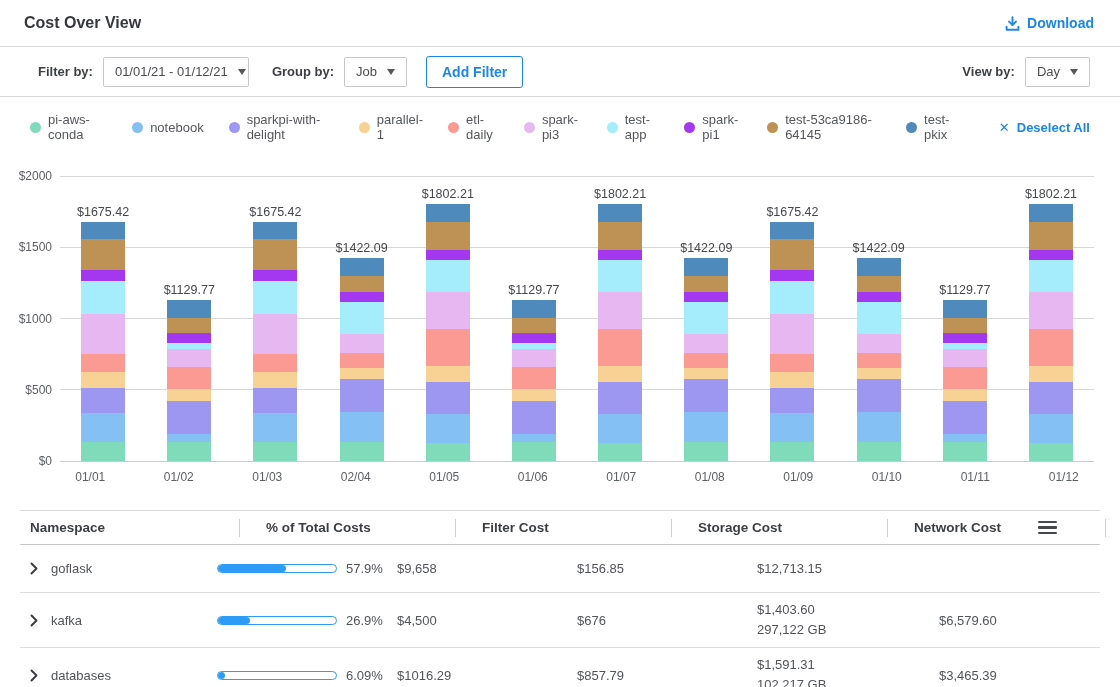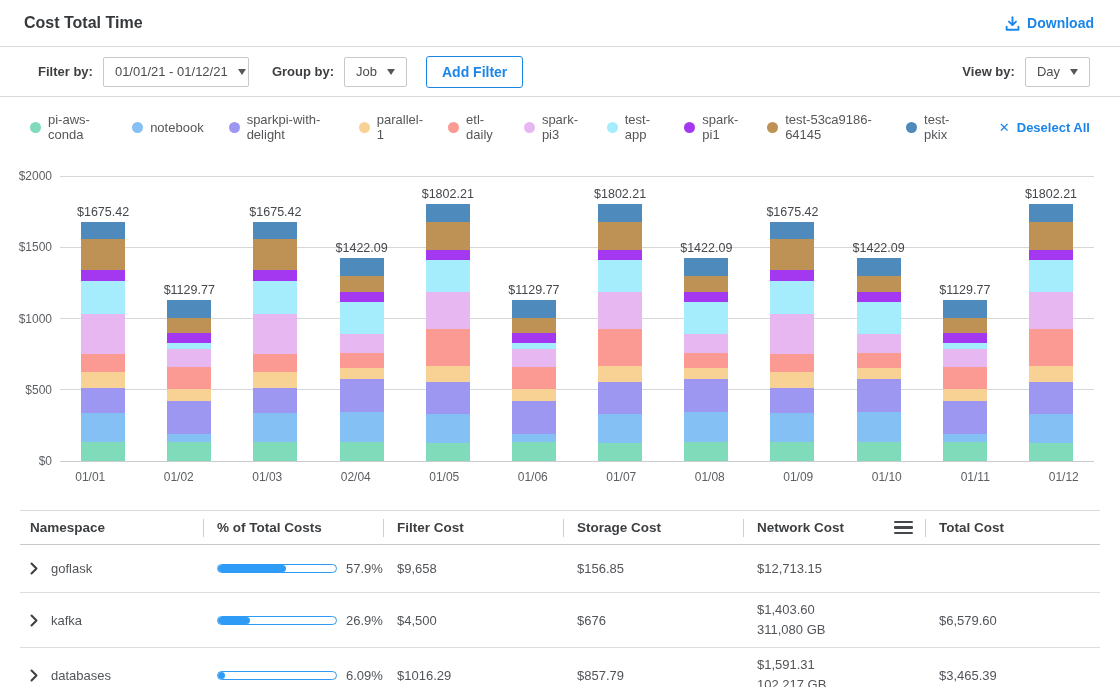--- a/index.html
+++ b/index.html
@@ -49,22 +49,22 @@
              align-items:center; z-index:1; }
   .bar-total { font-size:12.5px; font-weight:500; color:#44474b; margin-bottom:3px; white-space:nowrap; }
   .bar-stack { width:44px; display:flex; flex-direction:column; }
   .bar-seg { width:100%; }
   .x-axis { display:flex; margin:9px 12px 0 46px; }
   .x-tick { flex:1 1 0; text-align:center; font-size:12px; color:#5c5f62; }
 
   
   .table { margin:26px 20px 0 20px; border-top:1px solid #d9dadc; }
   .tgrid { display:grid; grid-template-columns:183px 180px 180px 180px 182px 1fr; align-items:center; }
-  .thead { height:34px; border-bottom:1px solid #c6c8ca; }
-  .th { font-size:13.5px; font-weight:bold; color:#3c3f42; position:relative; padding-left:14px;
+  .thead { height:34px; border-bottom:1px solid #c6c8ca;gap:36px; }
+  .th { font-size:13.5px; font-weight:bold; color:#3c3f42; position:relative; padding-left:27px;
         display:flex; align-items:center; height:100%; }
   .th:first-child { padding-left:10px; }
   .th.divided::before { content:""; position:absolute; left:0; top:50%; transform:translateY(-50%);
         width:1px; height:18px; background:#cdd0d2; }
   .th-net { justify-content:space-between; padding-right:10px; }
   .hamburger { display:flex; flex-direction:column; gap:3px; cursor:pointer; padding:2px; }
   .hamburger span { display:block; width:19px; height:2.6px; background:#45484b; border-radius:1px; }
   .trow { min-height:48px; border-bottom:1px solid #dcdddf; font-size:13px; color:#515458; }
   .cell { padding-left:14px; }
   .ns-cell { display:flex; align-items:center; gap:13px; padding-left:10px; }
@@ -74,21 +74,21 @@
           flex:none; position:relative; overflow:hidden; }
   .pfill { position:absolute; left:0; top:0; bottom:0; background:#2e9cf6; border-radius:4px; }
   .net-cell { line-height:1.55; padding:7px 0 7px 14px; }
 </style>
 </head>
 <body>
 
 <div class="page">
 
   <div class="hdr">
-    <div class="hdr-title">Cost Total Time</div>
+    <div class="hdr-title">Cost Over View</div>
     <div class="download">
       <span style="display:flex;">
         <svg width="15" height="15" viewBox="0 0 15 15" fill="none" stroke="#1c86e8" stroke-width="1.9" stroke-linecap="round" stroke-linejoin="round">
           <path d="M7.5 1.2v7.6"></path>
             <path d="M4 5.6l3.5 3.4L11 5.6"></path>
             <path d="M1.6 10.6v3.2h11.8v-3.2"></path>
         </svg>
       </span>
       <span>Download</span>
     </div>
@@ -438,21 +438,21 @@
           <div class="pct-cell cell">
             <div class="pbar">
               <div class="pfill" style="width: 26.9%;"></div>
             </div>
             <span>26.9%</span>
           </div>
           <div class="cell">$4,500</div>
           <div class="cell">$676</div>
           <div class="net-cell">
             <div>$1,403.60</div>
-            <div>311,080 GB</div>
+            <div>297,122 GB</div>
           </div>
           <div class="cell">$6,579.60</div>
         </div>
         <div class="tgrid trow">
           <div class="ns-cell">
             <span class="chev">
               <svg width="8" height="13" viewBox="0 0 8 13" fill="none" stroke="#3c3f42" stroke-width="2" stroke-linecap="round" stroke-linejoin="round">
                 <path d="M1.5 1.5l5 5-5 5"></path>
               </svg>
             </span>

